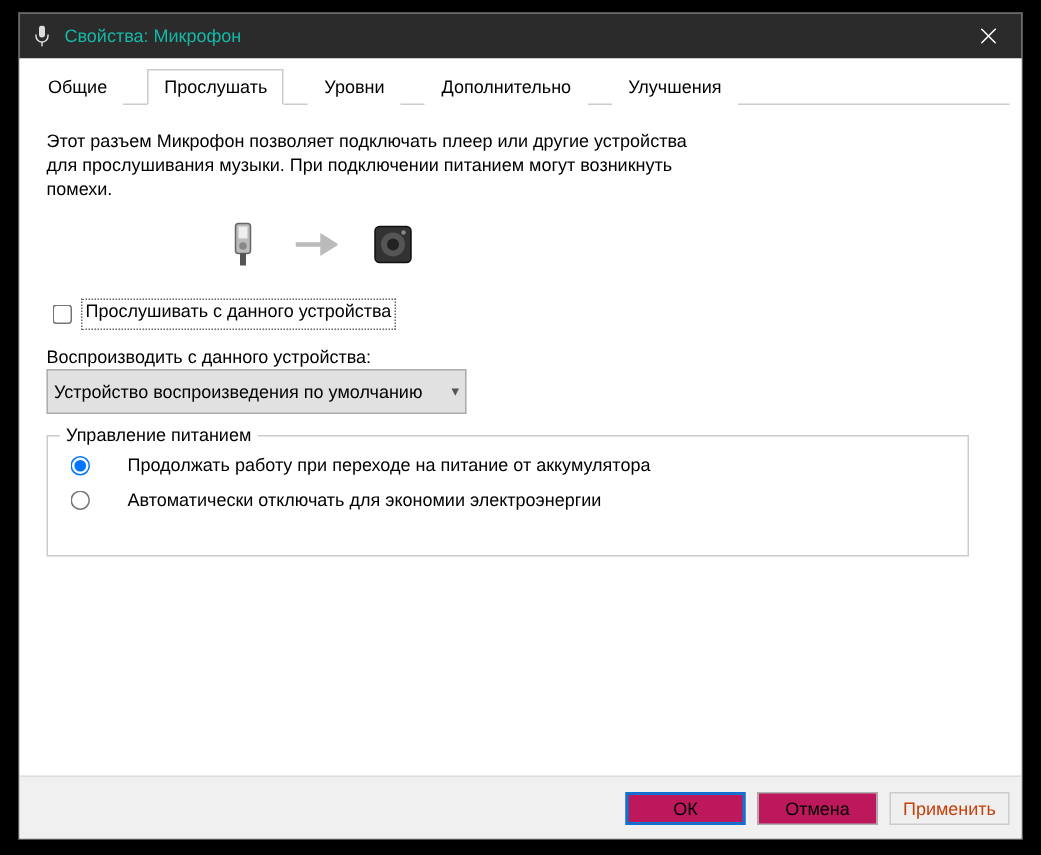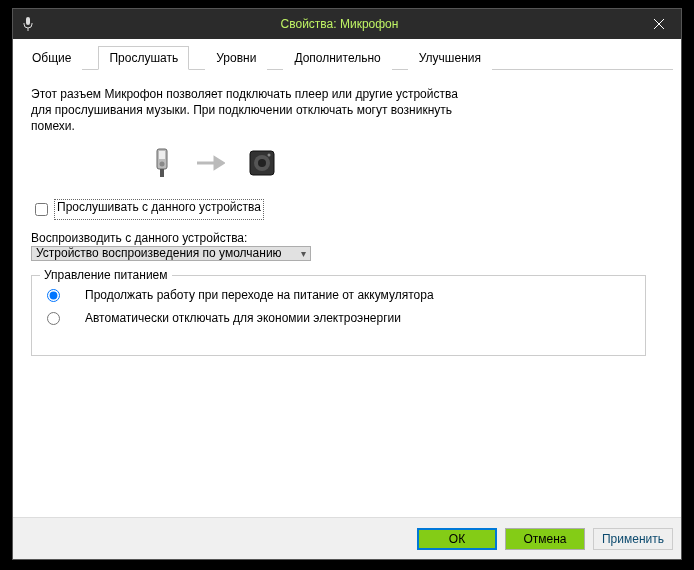--- a/index.html
+++ b/index.html
@@ -1,43 +1,43 @@
 <!DOCTYPE html>
 <html><head>
 <meta charset="utf-8">
 <style>
   * { box-sizing: border-box; font-family: "Segoe UI", Tahoma, sans-serif; font-size: 12px; }
   body { margin: 0; background: #000; width: 694px; height: 570px; position: relative; }
   .window { position: absolute; top: 8px; left: 12px; width: 670px; height: 552px; background: #fff; border: 1px solid #555; display: flex; flex-direction: column; }
-  .titlebar { height: 30px; background: #2b2b2b; color: #bef264; display: flex; align-items: center; padding: 0 0 0 8px; text-align: center; }
+  .titlebar { height: 30px; background: #2b2b2b; color: #14b8a6; display: flex; align-items: center; padding: 0 0 0 8px; }
   .titlebar .appicon { width: 14px; height: 14px; margin-right: 8px; display: flex; align-items: center; justify-content: center; }
   .titlebar .title { flex: 1; font-size: 12px; }
   .titlebar .close { width: 45px; height: 30px; display: flex; align-items: center; justify-content: center; cursor: pointer; }
   .content { flex: 1; background: #fff; padding: 6px 8px 0 8px; display: flex; flex-direction: column; }
   .tabs { display: flex; border-bottom: 1px solid #ccc; margin-bottom: 0; gap: 16px; }
   .tab { padding: 4px 10px 4px 10px; border: 1px solid transparent; border-bottom: none; cursor: pointer; position: relative; top: 1px; background: #fff; }
   .tab.active { border-color: #ccc; border-bottom: 1px solid #fff; }
   .panel { flex: 1; padding: 16px 10px 10px 10px; }
   .desc { line-height: 1.35; margin-bottom: 12px; max-width: 430px; }
   .iconrow { display: flex; align-items: center; gap: 24px; margin: 8px 0 18px 120px; }
   .checkrow { display: flex; gap: 4px; margin-bottom: 12px; }
   .checkrow input { width: 13px; height: 13px; }
   .checkrow .dotted { outline: 1px dotted #666; padding: 0 2px; }
   .label { margin-bottom: 1px; }
-  .combo { width: 280px; height: 15px; border: 1px solid #adadad; background: #e1e1e1; display: flex; align-items: center; padding: 0 4px; justify-content: space-between; cursor: pointer; }
+  .combo { width: 280px; height: 30px; border: 1px solid #adadad; background: #e1e1e1; display: flex; align-items: center; padding: 0 4px; justify-content: space-between; cursor: pointer; }
   .combo .arrow { font-size: 10px; color: #555; }
   .fieldset { border: 1px solid #ccc; margin-top: 14px; padding: 8px 10px 20px 10px; position: relative; width: 615px; }
   .fieldset .legend { position: absolute; top: -8px; left: 8px; background: #fff; padding: 0 4px; }
   .radiorow { display: flex; align-items: flex-start; gap: 22px; margin: 4px 0 8px 0; }
   .radiorow input { margin-top: 1px; }
   .radiorow .rlabel { max-width: 360px; line-height: 1.3; }
   .footer { height: 42px; border-top: 1px solid #ddd; display: flex; align-items: center; justify-content: flex-end; padding: 0 8px; gap: 8px; background: #f0f0f0; }
-  .btn { width: 80px; height: 22px; border: 1px solid #adadad; background: #84cc16; display: flex; align-items: center; justify-content: center; cursor: pointer; }
+  .btn { width: 80px; height: 22px; border: 1px solid #adadad; background: #be185d; display: flex; align-items: center; justify-content: center; cursor: pointer; }
   .btn.default { border: 1px solid #0078d7; outline: 1px solid #0078d7; outline-offset: -2px; }
-  .btn.disabled { color: #0c4a6e; cursor: default; background: #efefef; border-color: #ccc; }
+  .btn.disabled { color: #c2410c; cursor: default; background: #efefef; border-color: #ccc; }
 </style>
 </head>
 <body>
 
 <div class="window">
   <div class="titlebar">
     <span class="appicon">
       <svg width="10" height="14" viewBox="0 0 10 14">
           <rect x="3" y="0" width="4" height="8" rx="2" fill="#ddd"></rect>
           <path d="M1 6 v1 a4 4 0 0 0 8 0 v-1" stroke="#ddd" stroke-width="1" fill="none"></path>
@@ -56,21 +56,21 @@
   <div class="content">
     <div class="tabs">
       <div class="tab">Общие</div>
       <div class="tab active">Прослушать</div>
       <div class="tab">Уровни</div>
       <div class="tab">Дополнительно</div>
       <div class="tab">Улучшения</div>
     </div>
 
     <div class="panel">
-      <div class="desc">Этот разъем Микрофон позволяет подключать плеер или другие устройства для прослушивания музыки. При подключении отключать могут возникнуть помехи.</div>
+      <div class="desc">Этот разъем Микрофон позволяет подключать плеер или другие устройства для прослушивания музыки. При подключении питанием могут возникнуть помехи.</div>
 
       <div class="iconrow">
         <span>
           <svg width="22" height="32" viewBox="0 0 22 32">
               <rect x="6" y="2" width="10" height="20" rx="2" fill="#bbb" stroke="#666"></rect>
               <rect x="8" y="4" width="6" height="8" fill="#eee"></rect>
               <circle cx="11" cy="17" r="2.5" fill="#888"></circle>
               <rect x="9" y="22" width="4" height="8" fill="#555"></rect>
             </svg>
         </span>

